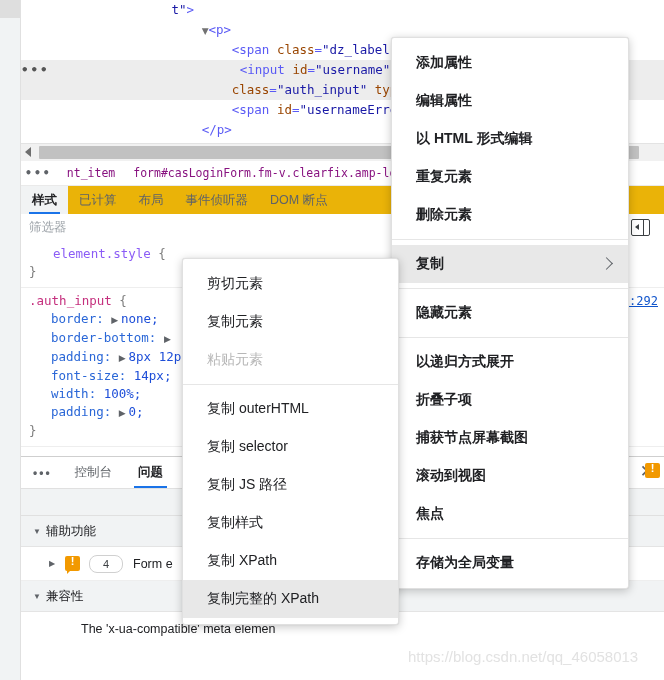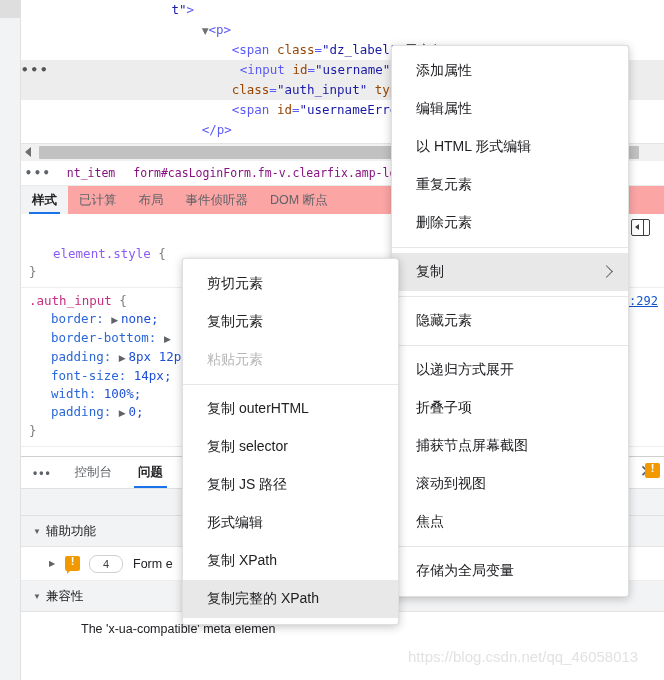--- a/index.html
+++ b/index.html
@@ -36,21 +36,21 @@
     border-top:5px solid transparent;border-bottom:5px solid transparent;border-right:6px solid #6e6e6e;}
 
   
   .crumbs{position:absolute;left:21px;top:161px;right:0;height:24px;background:#fff;border-bottom:1px solid #eaeaea;
           display:flex;align-items:center;white-space:nowrap;overflow:hidden;
           font-family:"DejaVu Sans Mono","Liberation Mono",monospace;font-size:11.5px;}
   .crumbs .ell{color:#5f6368;letter-spacing:2px;font-weight:bold;padding:0 6px 0 4px;}
   .crumb{padding:0 9px;color:#881280;}
 
   
-  .stabs{position:absolute;left:21px;top:186px;right:0;height:28px;background:#fca5a5;border-bottom:1px solid #e0e0e0;
+  .stabs{position:absolute;left:21px;top:186px;right:0;height:28px;background:#eab308;border-bottom:1px solid #e0e0e0;
          display:flex;align-items:stretch;}
   .stab{display:flex;align-items:center;padding:0 11px;font-size:12.5px;color:#5f6368;position:relative;}
   .stab.active{color:#1a73e8;font-weight:bold;background:#f1f3f4;color:#202124;}
   .stab.active:after{content:"";position:absolute;left:8px;right:8px;bottom:0;height:2px;background:#1a73e8;}
 
   
   .filter{position:absolute;left:21px;top:214px;right:0;height:27px;background:#fff;border-bottom:1px solid #e6e6e6;
           display:flex;align-items:center;}
   .filter .fi{flex:1;padding-left:8px;color:#9aa0a6;font-size:12.5px;}
   .plusicon{position:absolute;right:46px;top:6px;width:22px;height:16px;color:#5f6368;}
@@ -116,21 +116,21 @@
         font-size:14px;color:#202124;padding:6px 0;}
   .mitem{height:38px;display:flex;align-items:center;padding:0 16px 0 24px;white-space:nowrap;position:relative;}
   .mitem.hl{background:#e8e8e8;}
   .mitem.dis{color:#b7b7b7;}
   .mlabel{flex:1;}
   .chev{width:12px;height:12px;position:relative;margin-left:16px;}
   .chev:before{content:"";position:absolute;left:2px;top:1px;width:8px;height:8px;
     border-right:1.7px solid #5f6368;border-top:1.7px solid #5f6368;transform:rotate(45deg);}
   .msep{height:1px;background:#e6e6e6;margin:5px 0;}
 
-  #menu-main{left:391px;top:45px;width:236px;}
+  #menu-main{left:391px;top:37px;width:236px;font-weight:bold;}
   #menu-copy{left:182px;top:258px;width:215px;}
 
   
   .wm{position:absolute;left:408px;top:648px;font-size:15px;color:#e2e2e2;white-space:nowrap;
       font-family:"Liberation Sans",sans-serif;}
   .wm2{position:absolute;left:118px;top:236px;font-size:22px;color:#f3f3f3;white-space:nowrap;}
 
   
   .pf{position:absolute;white-space:nowrap;font-family:"Liberation Sans",sans-serif;}
   .pf-a{left:583px;top:52px;font-size:13px;color:#d94f9a;}
@@ -178,20 +178,21 @@
 
   <div class="stabs" id="stabs">
       <div class="stab active">样式</div>
       <div class="stab">已计算</div>
       <div class="stab">布局</div>
       <div class="stab">事件侦听器</div>
       <div class="stab">DOM 断点</div>
     </div>
 
   <div class="filter">
+    <div class="fi">筛选器</div>
     <div class="plusicon">
       <span class="pl">+</span>
       <span class="cv"></span>
     </div>
     <div class="panelicon"></div>
   </div>
 
   <div class="rules" id="rules">
       <div class="rule" style="position: relative;">
         <div><span style="color: #8b5cf6; margin-left: 24px;">element.style</span><span class="brace"> {</span></div>
@@ -299,21 +300,21 @@
       <div class="mitem">
         <span class="mlabel">复制 outerHTML</span>
       </div>
       <div class="mitem">
         <span class="mlabel">复制 selector</span>
       </div>
       <div class="mitem">
         <span class="mlabel">复制 JS 路径</span>
       </div>
       <div class="mitem">
-        <span class="mlabel">形式编辑</span>
+        <span class="mlabel">复制样式</span>
       </div>
       <div class="mitem">
         <span class="mlabel">复制 XPath</span>
       </div>
       <div class="mitem hl">
         <span class="mlabel">复制完整的 XPath</span>
       </div>
     </div>
 
   <div class="wm">https://blog.csdn.net/qq_46058013</div>

